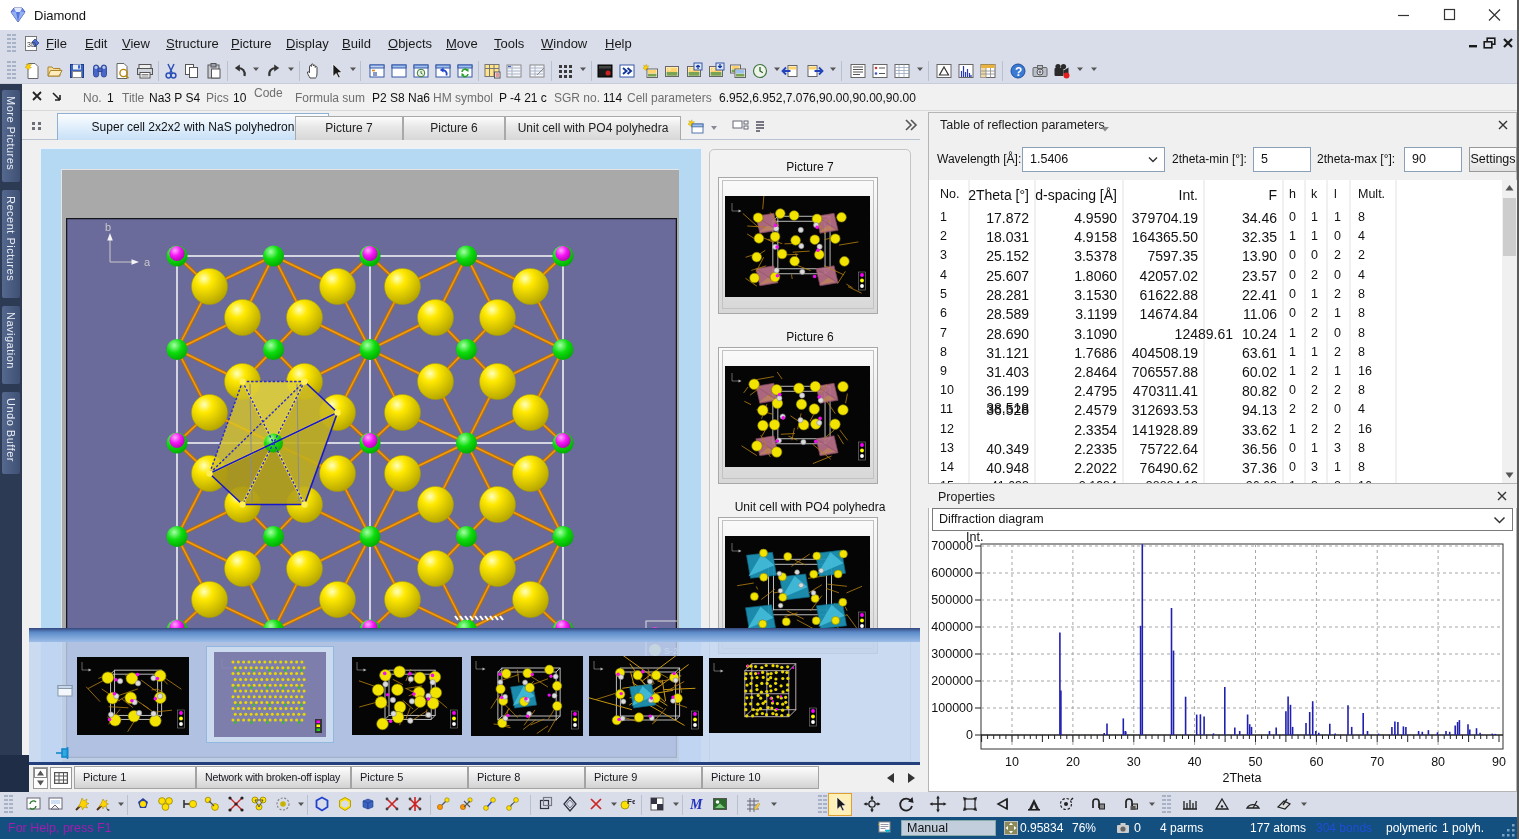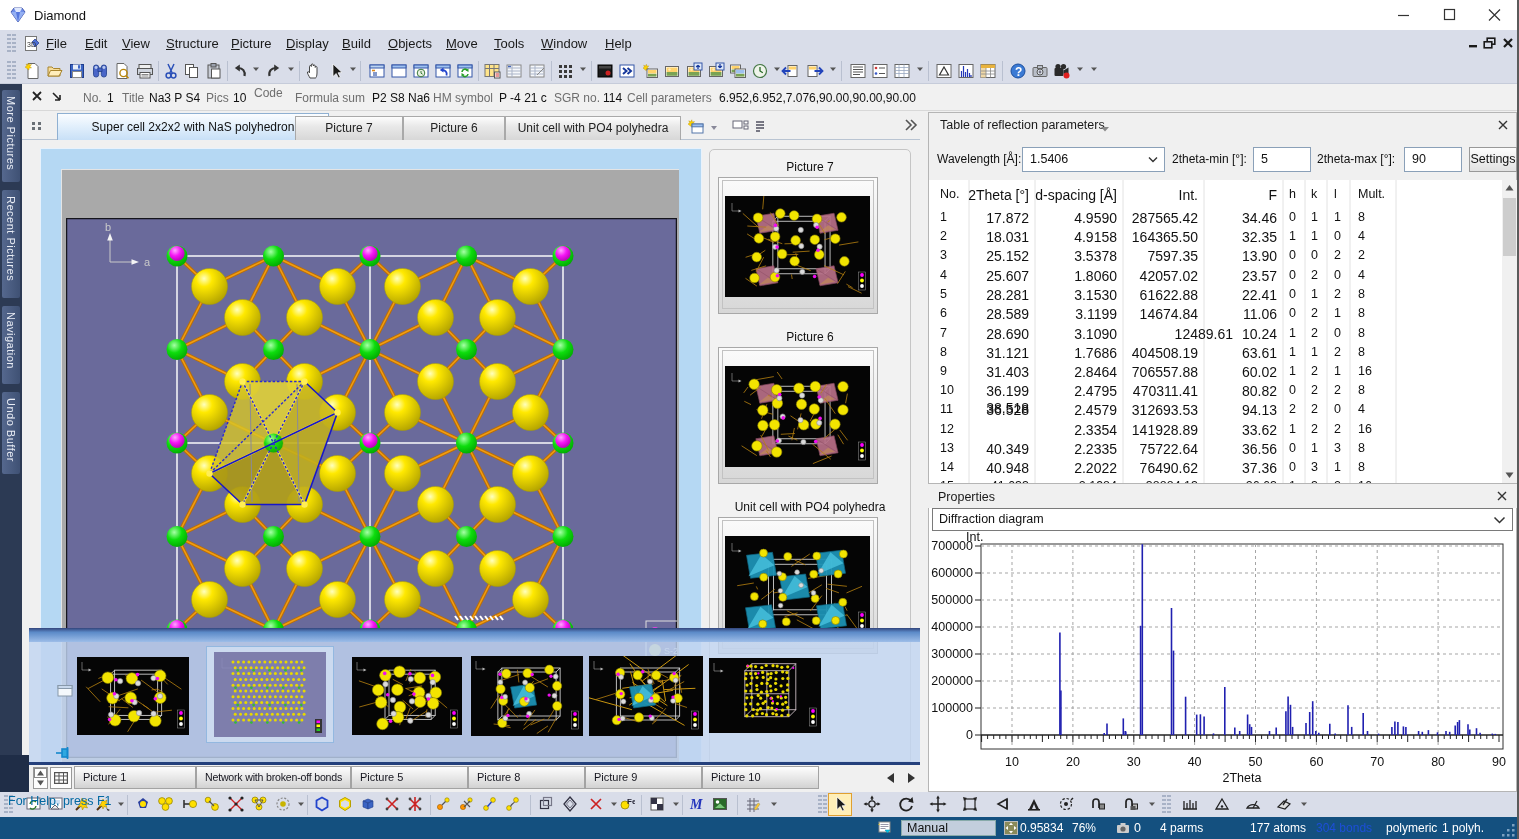--- a/index.html
+++ b/index.html
@@ -1618,21 +1618,21 @@
     <rect x="0.5" y="0.5" width="12" height="9" fill="none" stroke="#888"></rect>
     <polygon points="6.5,2.5 10,7.5 3,7.5" fill="#555"></polygon>
     <polygon points="6.5,17.5 10,12.5 3,12.5" fill="#555"></polygon>
   </svg>
 <div class="a" style="left:50px;top:767px;width:22px;height:22px;background:#fdfdfd;border:1px solid #999"></div>
 <svg class="a" style="left:54px;top:772px" width="14" height="12" viewBox="0 0 14 12">
     <rect x="0.5" y="0.5" width="13" height="11" fill="none" stroke="#555" stroke-width="1.4"></rect>
     <path d="M0.5 4h13M0.5 8h13M5 0.5v11M9.5 0.5v11" stroke="#555"></path>
   </svg>
 <div class="btab" style="left:74px;width:122px">Picture 1</div>
-<div class="btab" style="left:196px;width:155px;font-size:10.6px;letter-spacing:-0.2px">Network with broken-off bonds</div>
+<div class="btab" style="left:196px;width:155px;font-size:10.6px;letter-spacing:-0.2px">Network with broken-off isplay</div>
 <div class="btab" style="left:351px;width:117px">Picture 5</div>
 <div class="btab" style="left:468px;width:117px">Picture 8</div>
 <div class="btab" style="left:585px;width:117px">Picture 9</div>
 <div class="btab" style="left:702px;width:117px">Picture 10</div>
 <svg class="a" style="left:884px;top:771px" width="34" height="14" viewBox="0 0 34 14">
     <polygon points="10,2 10,12 3,7" fill="#333"></polygon>
     <polygon points="24,2 24,12 31,7" fill="#333"></polygon>
   </svg>
 <div class="a" style="left:928px;top:112px;width:589px;height:372px;background:#f0f0f0;border:1px solid #b5b5b5"></div>
 <div class="a" style="left:940px;top:118px;font-size:12.5px;color:#1a1a1a">Table of reflection parameters</div>
@@ -1674,21 +1674,21 @@
 <div class="cellr" style="left:987px;top:187px;width:130px">d-spacing [Å]</div>
 <div class="cellr" style="left:1068px;top:187px;width:130px">Int.</div>
 <div class="cellr" style="left:1147px;top:187px;width:130px">F</div>
 <div class="cell" style="left:1289px;top:187px">h</div>
 <div class="cell" style="left:1311px;top:187px">k</div>
 <div class="cell" style="left:1334px;top:187px">l</div>
 <div class="cell" style="left:1358px;top:187px">Mult.</div>
 <div class="cell" style="left:940px;top:210px">1</div>
 <div class="cellr" style="left:899px;top:210px;width:130px">17.872</div>
 <div class="cellr" style="left:987px;top:210px;width:130px">4.9590</div>
-<div class="cellr" style="left:1068px;top:210px;width:130px">287565.42</div>
+<div class="cellr" style="left:1068px;top:210px;width:130px">379704.19</div>
 <div class="cellr" style="left:1147px;top:210px;width:130px">34.46</div>
 <div class="cell" style="left:1289px;top:210px">0</div>
 <div class="cell" style="left:1311px;top:210px">1</div>
 <div class="cell" style="left:1334px;top:210px">1</div>
 <div class="cell" style="left:1358px;top:210px">8</div>
 <div class="cell" style="left:940px;top:229px">2</div>
 <div class="cellr" style="left:899px;top:229px;width:130px">18.031</div>
 <div class="cellr" style="left:987px;top:229px;width:130px">4.9158</div>
 <div class="cellr" style="left:1068px;top:229px;width:130px">164365.50</div>
 <div class="cellr" style="left:1147px;top:229px;width:130px">32.35</div>
@@ -2285,21 +2285,21 @@
     <line x1="9" y1="13" x2="13" y2="6" stroke="#222" stroke-width="1.2"></line>
   </svg>
 <svg class="a" style="left:1275px;top:795px" width="18" height="18" viewBox="0 0 18 18">
     <polygon points="3,12 9,6 15,9 10,14" fill="#ddd" stroke="#222" stroke-width="1.2"></polygon>
     <line x1="12" y1="4" x2="8" y2="10" stroke="#222" stroke-width="1.4"></line>
   </svg>
 <svg class="a" style="left:1300px;top:801px" width="8" height="6" viewBox="0 0 8 6">
     <polygon points="1,1.5 7,1.5 4,5" fill="#555"></polygon>
   </svg>
 <div class="a" style="left:0;top:817px;width:1519px;height:22px;background:#14507f"></div>
-<div class="a" style="left:8px;top:794px;font-size:12.5px;color:#0369a1">For Help, press F1</div>
+<div class="a" style="left:8px;top:821px;font-size:12.5px;color:#a21caf">For Help, press F1</div>
 <svg class="a" style="left:877px;top:820px" width="15" height="15" viewBox="0 0 15 15">
     <rect x="2" y="2" width="11" height="10" fill="#fff" stroke="#888"></rect>
     <path d="M3.5 4.5h8M3.5 6.5h8M3.5 8.5h5" stroke="#99a"></path>
     <path d="M1 2l1.5 1.5L1 5l2-0.5z" fill="#ffe000"></path>
     <path d="M8 10h5l-2.5 3z" fill="#00c8e8" stroke="#0088aa" stroke-width="0.5"></path>
   </svg>
 <div class="a" style="left:901px;top:820px;width:95px;height:16px;background:#c3cedd;border:1px solid #8aa;font-size:12.5px;color:#111;padding-left:5px;line-height:15px">Manual</div>
 <svg class="a" style="left:1004px;top:821px" width="14" height="14" viewBox="0 0 14 14">
     <rect x="0.5" y="0.5" width="13" height="13" fill="#8a8a5a" stroke="#bbb"></rect>
     <g fill="#fff">

